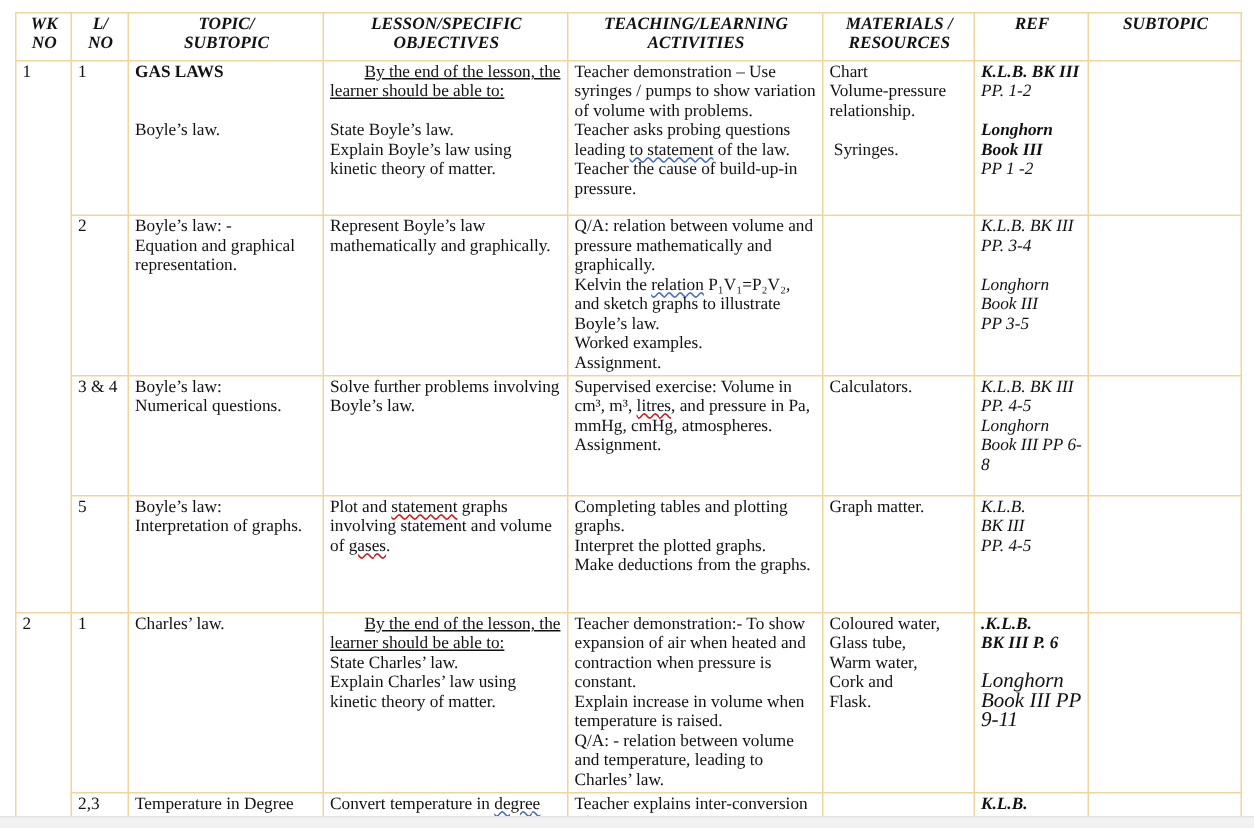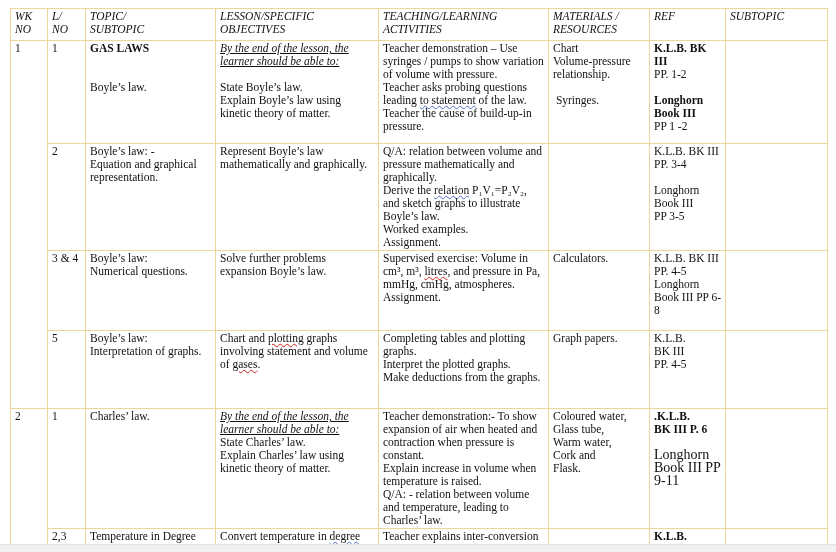--- a/index.html
+++ b/index.html
@@ -13,32 +13,32 @@
   }
   td,th{
     border:1px solid #eed59c;
     vertical-align:top;
     padding:1px 3px 1px 4px;
     font-size:11.5px;line-height:13px;
     white-space:pre-line;
     overflow:hidden;
     word-wrap:break-word;
   }
-  th{text-align:left;font-style:italic;font-weight:normal;}
+  th{text-align:center;font-style:italic;font-weight:bold;}
   tr.hr{height:32px;}
   tr.r1{height:103px;}
   tr.r2{height:107px;}
   tr.r3{height:80px;}
   tr.r4{height:78px;}
   tr.r5{height:91px;}
   tr.r6{height:41px;}
   .b{font-weight:bold;}
-  .i{font-style:italic;}
+  .i{margin-left:23px;}
   .u{text-decoration:underline;}
-  .c-ref{}
+  .c-ref{font-style:italic;}
   .small{font-size:14px;line-height:11px;}
   .sq-red{
     text-decoration-line:underline;text-decoration-style:wavy;
     text-decoration-color:#cc1f1f;text-decoration-thickness:1px;text-align:right;
   }
   .sq-blue{
     text-decoration-line:underline;text-decoration-style:wavy;
     text-decoration-color:#4a6fc0;text-decoration-thickness:1px;
   }
   .bottom-strip{
@@ -83,74 +83,74 @@
       <td rowspan="4">1</td>
       <td>1</td>
       <td><span class="b">GAS LAWS</span><span>
 
 
 Boyle’s law.</span></td>
       <td><span class="i u">By the end of the lesson, the learner should be able to:</span><span>
 
 State Boyle’s law.
 Explain Boyle’s law using kinetic theory of matter.</span></td>
-      <td><span>Teacher demonstration – Use syringes / pumps to show variation of volume with pressure.
+      <td><span>Teacher demonstration – Use syringes / pumps to show variation of volume with problems.
 Teacher asks probing questions leading </span><span class="sq-blue">to statement</span><span> of the law.
 Teacher the cause of build-up-in pressure.</span></td>
       <td>Chart
 Volume-pressure relationship.
 
 &nbsp;Syringes.</td>
       <td class="c-ref"><span class="b">K.L.B. BK III</span><span>
 PP. 1-2
 
 </span><span class="b">Longhorn Book III</span><span>
 PP 1 -2</span></td>
       <td></td>
     </tr>
     <tr class="r2">
       <td>2</td>
       <td>Boyle’s law: -
 Equation and graphical representation.</td>
       <td>Represent Boyle’s law mathematically and graphically.</td>
       <td><span>Q/A: relation between volume and pressure mathematically and graphically.
-Derive the </span><span class="sq-blue">relation</span><span> P₁V₁=P₂V₂,
+Kelvin the </span><span class="sq-blue">relation</span><span> P₁V₁=P₂V₂,
 and sketch graphs to illustrate Boyle’s law.
 Worked examples.
 Assignment.</span></td>
       <td></td>
       <td class="c-ref">K.L.B. BK III
 PP. 3-4
 
 Longhorn Book III
 PP 3-5</td>
       <td></td>
     </tr>
     <tr class="r3">
       <td>3 &amp; 4</td>
       <td>Boyle’s law:
 Numerical questions.</td>
-      <td>Solve further problems expansion Boyle’s law.</td>
+      <td>Solve further problems involving Boyle’s law.</td>
       <td><span>Supervised exercise: Volume in cm³, m³, </span><span class="sq-red">litres</span><span>, and pressure in Pa, mmHg, cmHg, atmospheres.
 Assignment.</span></td>
       <td>Calculators.</td>
       <td class="c-ref">K.L.B. BK III
 PP. 4-5
 Longhorn Book III  PP 6-8</td>
       <td></td>
     </tr>
     <tr class="r4">
       <td>5</td>
       <td>Boyle’s law:
 Interpretation of graphs.</td>
-      <td><span>Chart and </span><span class="sq-red">plotting</span><span> graphs involving statement and volume of </span><span class="sq-red">gases</span><span>.</span></td>
+      <td><span>Plot and </span><span class="sq-red">statement</span><span> graphs involving statement and volume of </span><span class="sq-red">gases</span><span>.</span></td>
       <td>Completing tables and plotting graphs.
 Interpret the plotted graphs.
 Make deductions from the graphs.</td>
-      <td>Graph papers.</td>
+      <td>Graph matter.</td>
       <td class="c-ref">K.L.B.
 BK III
 PP. 4-5</td>
       <td></td>
     </tr>
     <tr class="r5">
       <td rowspan="2">2</td>
       <td>1</td>
       <td>Charles’ law.</td>
       <td><span class="i u">By the end of the lesson, the learner should be able to:</span><span>

